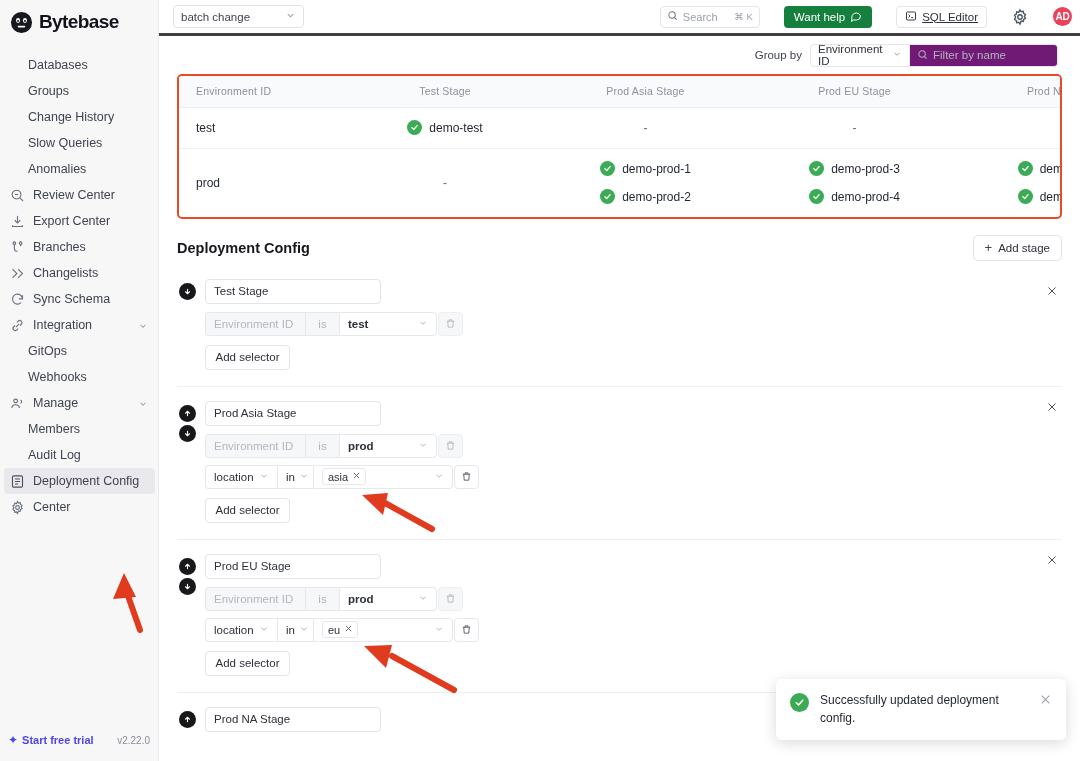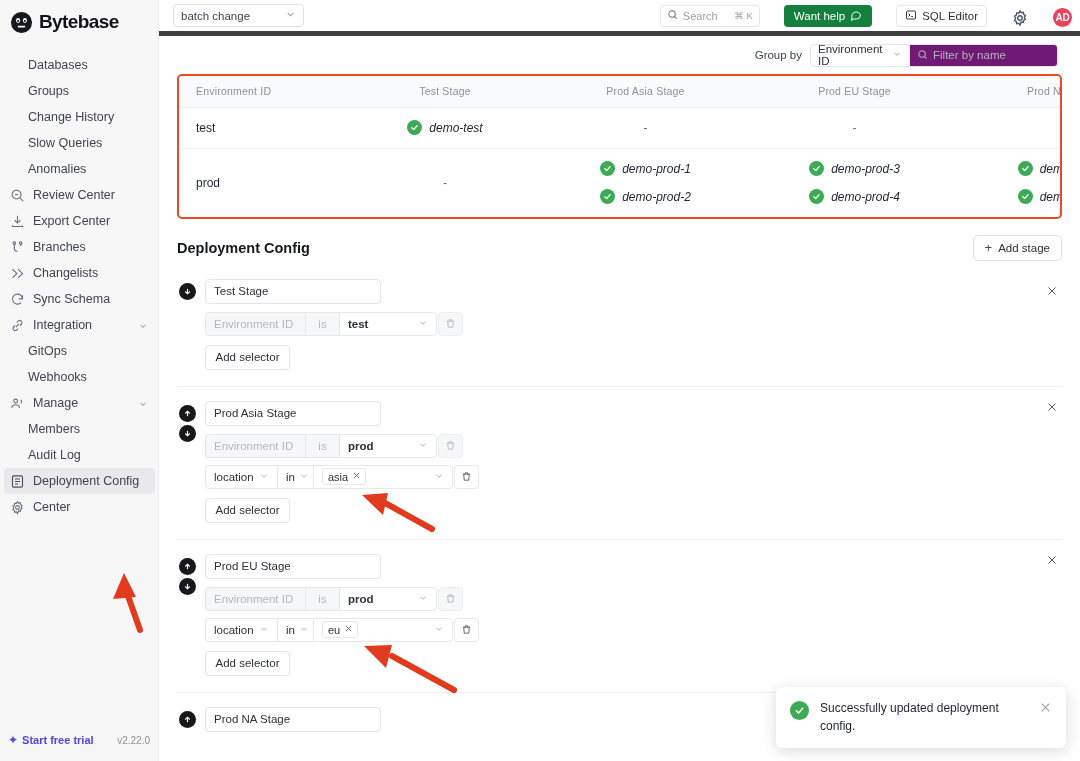--- a/index.html
+++ b/index.html
@@ -47,44 +47,44 @@
     padding: 0 8px; font-size: 11px; margin-bottom: 6px;
   }
   .trial { color: #4f46e5; font-weight: bold; font-size: 11px; cursor: pointer; }
   .sparkle { color: #4f46e5; font-size: 12px; }
   .version { color: #8a8f99; font-size: 10px; margin-left: auto; }
 
   
   .main { flex: 1 1 auto; display: flex; flex-direction: column; min-width: 0; background: #fff; }
   .topbar {
     height: 36px; display: flex; align-items: center;
-    padding: 0 8px 0 14px; border-bottom: 5px solid #404040; gap: 8px;
+    padding: 0 8px 0 14px; border-bottom: 3px solid #404040; gap: 8px;
   }
   .batch-select {
     width: 131px; height: 23px; border: 1px solid #e1e2e6; border-radius: 4px;
     background: #fff; display: flex; align-items: center; padding: 0 7px;
     font-size: 11.5px; color: #3f4450; cursor: pointer;
   }
   .batch-select .cv { margin-left: auto; color: #9aa0ab; }
-  .top-right { margin-left: auto; display: flex; align-items: flex-end; gap: 24px; }
+  .top-right { margin-left: auto; display: flex; align-items: center; gap: 24px; }
   .search-box {
     width: 100px; height: 22px; border: 1px solid #e4e5e9; border-radius: 4px;
     display: flex; align-items: center; gap: 5px; padding: 0 6px;
     font-size: 11px; color: #9aa0ab; cursor: pointer; background:#fff;
   }
   .search-box .kbd { margin-left: auto; font-size: 9.5px; color: #9aa0ab; }
   .want-help {
     height: 22px; background: #15803d; color: #fff; border-radius: 4px;
     display: flex; align-items: center; gap: 5px; padding: 0 10px;
     font-size: 11.5px; cursor: pointer; font-weight: 500;
   }
   .sql-editor {
     height: 22px; border: 1px solid #e4e5e9; border-radius: 4px;
     display: flex; align-items: center; gap: 5px; padding: 0 8px;
-    font-size: 11.5px; color: #2d313a; cursor: pointer; background: #fff;
+    font-size: 11.5px; color: #2d313a; cursor: pointer; background: #fff; text-decoration: underline;
   }
   .gear-btn { width: 18px; height: 18px; color: #4b5563; cursor: pointer; }
   .avatar {
     width: 19px; height: 19px; border-radius: 50%; background: #e8425c;
     color: #fff; font-size: 10px; display: flex; align-items: center;
     justify-content: center; cursor: pointer; font-weight: bold; letter-spacing:-0.3px;
   }
 
   
   .filter-row {
@@ -115,21 +115,21 @@
     letter-spacing: 0.2px; text-align: center; height: 31px; border-bottom: 1px solid #eceef1;
     padding: 0;
   }
   table.matrix thead th.first { text-align: left; padding-left: 17px; }
   table.matrix tbody td {
     font-size: 12px; color: #1f2430; text-align: center;
     border-bottom: 1px solid #f0f1f4; padding: 9px 0; vertical-align: middle;
   }
   table.matrix tbody tr:last-child td { border-bottom: none; }
   table.matrix tbody td.first { text-align: left; padding-left: 17px; font-size: 12px; }
-  .cell-item { display: flex; align-items: center; justify-content: center; gap: 7px; height: 22px; font-style: italic; }
+  .cell-item { display: flex; align-items: center; justify-content: center; gap: 7px; height: 22px; }
   .check {
     width: 15px; height: 15px; border-radius: 50%; background: #3cab56;
     display: inline-flex; align-items: center; justify-content: center; flex: 0 0 15px;
   }
   .check svg { width: 9px; height: 9px; }
   .dash { color: #666b75; font-size: 12px; }
 
   
   .dc-head {
     display: flex; align-items: center; padding: 16px 18px 10px 18px;
@@ -205,21 +205,21 @@
     position: absolute; right: 2px; top: 12px; width: 16px; height: 16px;
     color: #4b5059; cursor: pointer; display: flex; align-items: center;
     justify-content: center; font-size: 13px; line-height: 1;
   }
 
   
   .anno { position: absolute; pointer-events: none; z-index: 40; }
 
   
   .toast {
-    position: absolute; right: 14px; bottom: 13px; width: 290px; min-height: 57px;
+    position: absolute; right: 14px; bottom: 21px; width: 290px; min-height: 57px;
     background: #fff; border-radius: 6px; box-shadow: 0 3px 14px rgba(16,24,40,.16);
     display: flex; align-items: flex-start; gap: 11px; padding: 13px 14px;
     z-index: 50;
   }
   .toast .check { width: 19px; height: 19px; flex: 0 0 19px; margin-top: 1px; }
   .toast .check svg { width: 11px; height: 11px; }
   .toast-msg { font-size: 12px; color: #1f2430; line-height: 1.45; flex: 1 1 auto; }
   .toast-close { color: #9aa0ab; font-size: 14px; cursor: pointer; line-height: 1; margin-top: 1px; }
 
   .scroll-area { flex: 1 1 auto; overflow: hidden; position: relative; }

